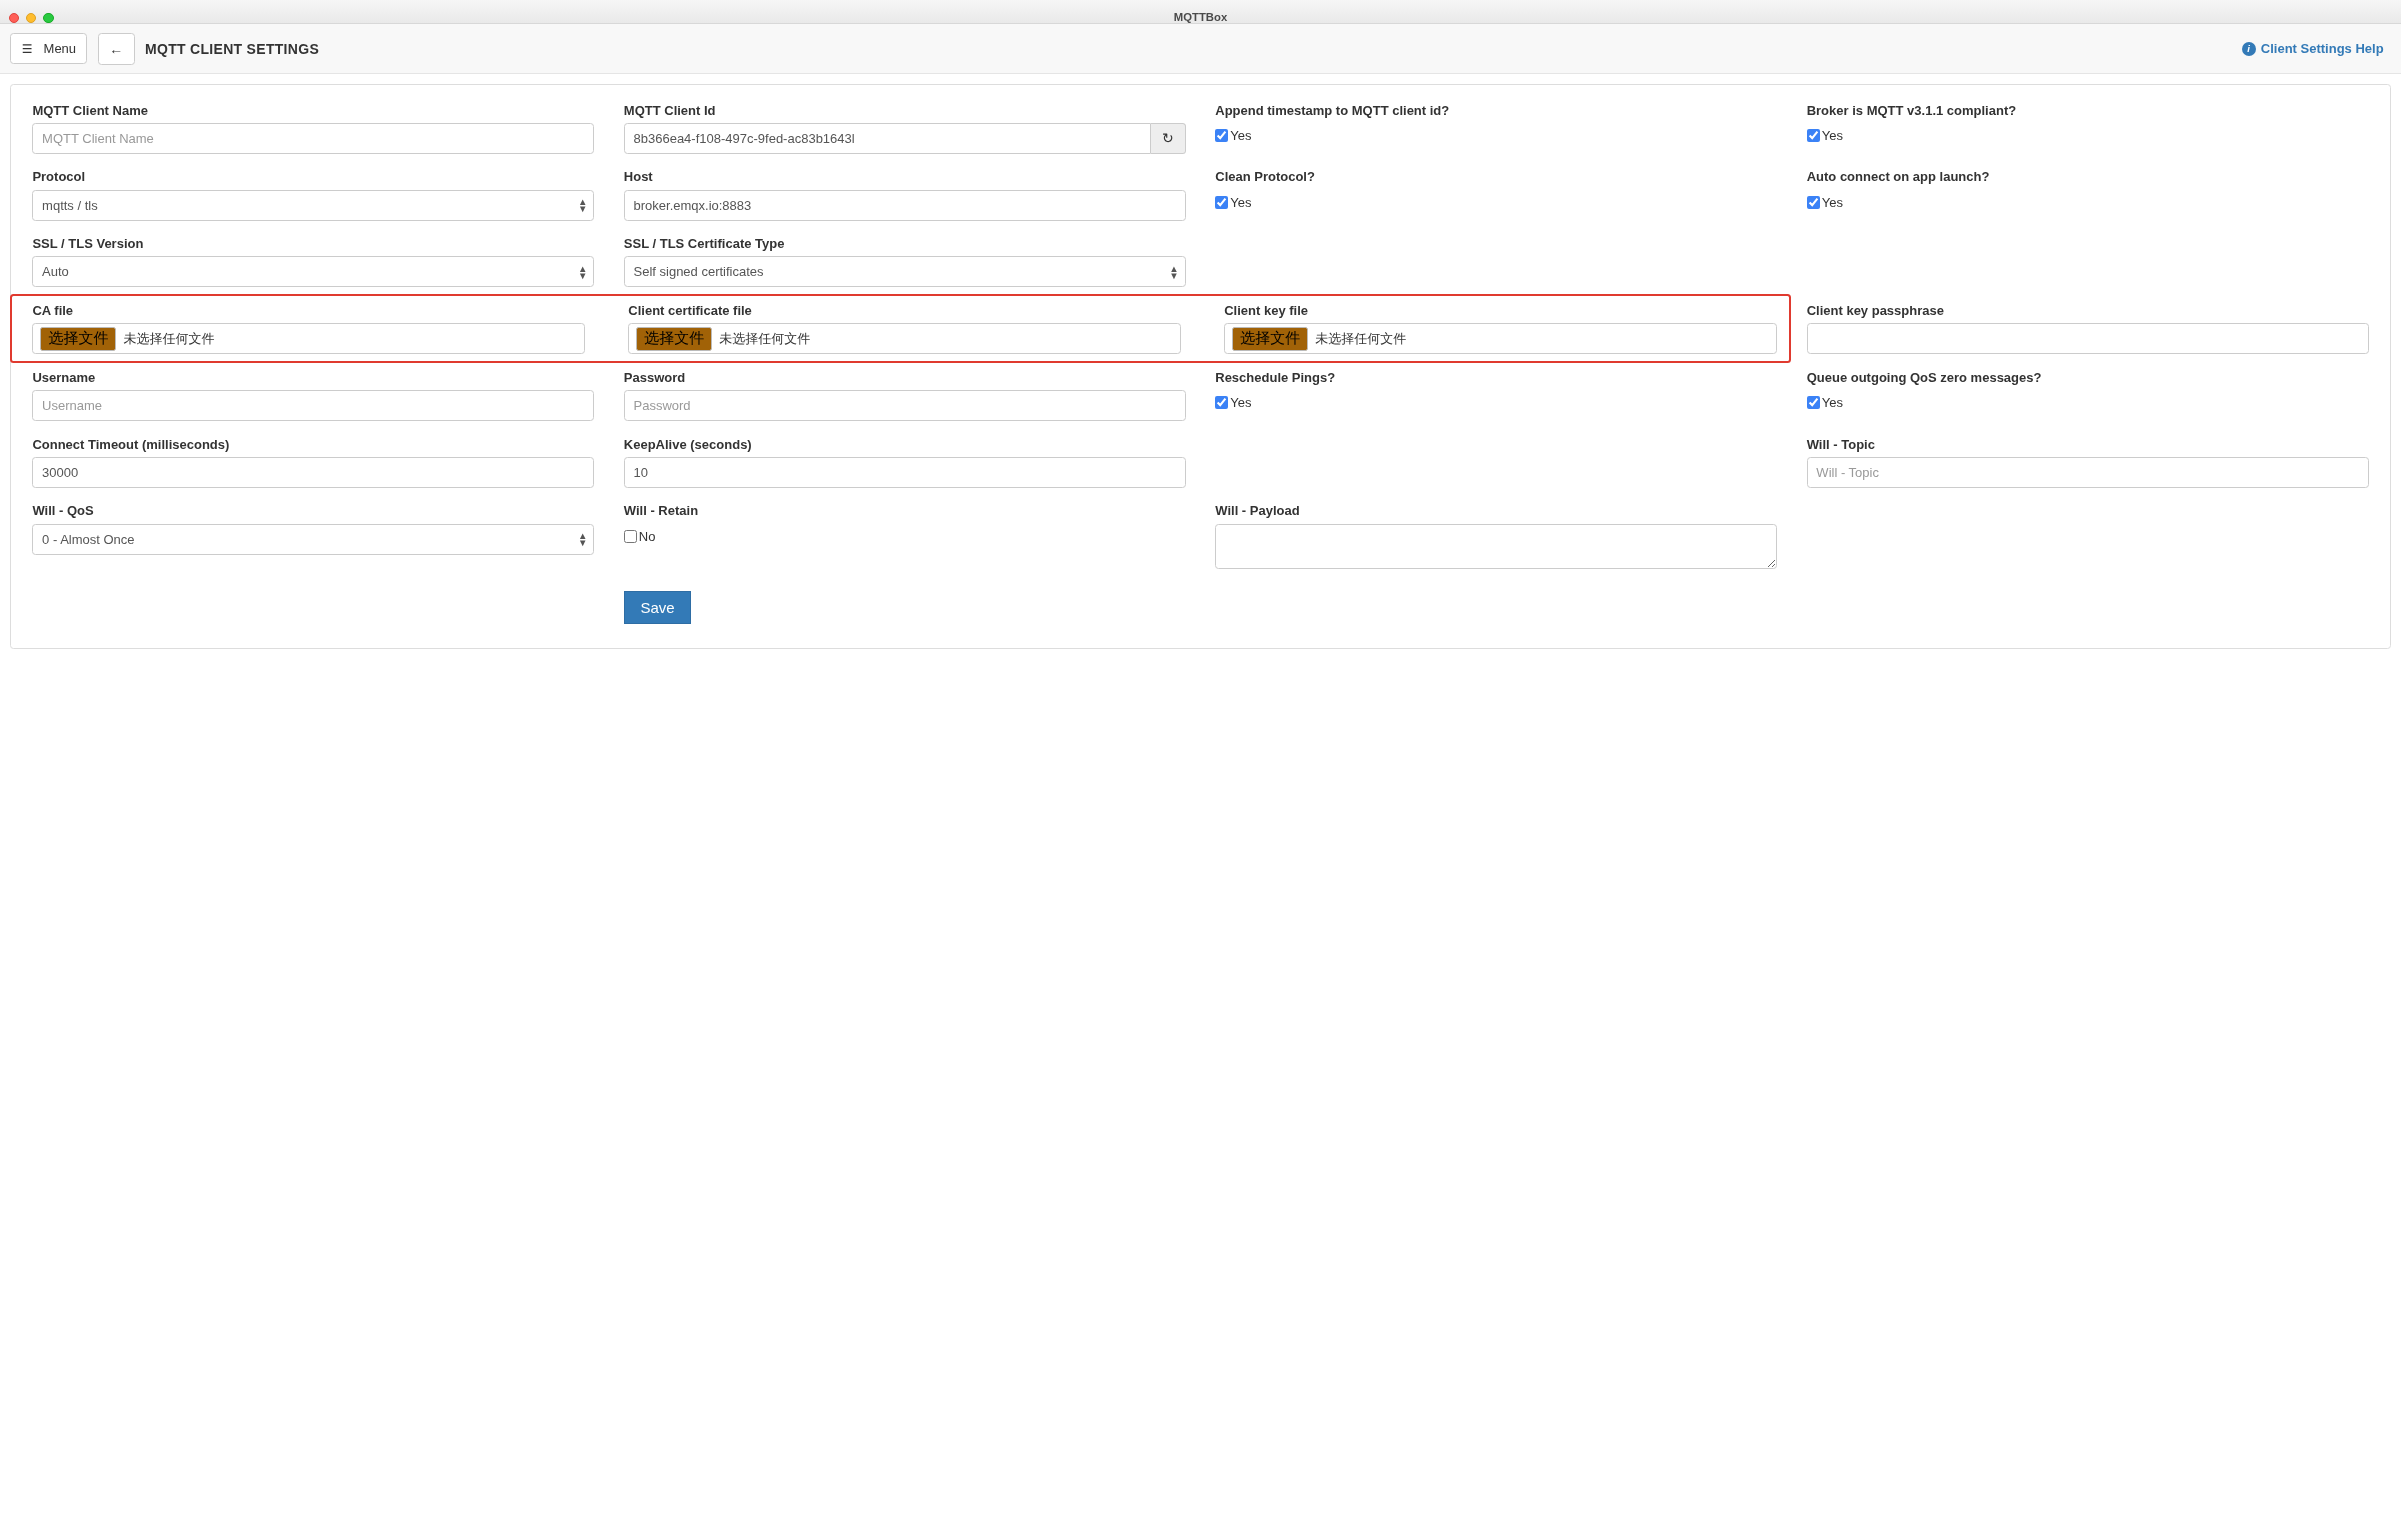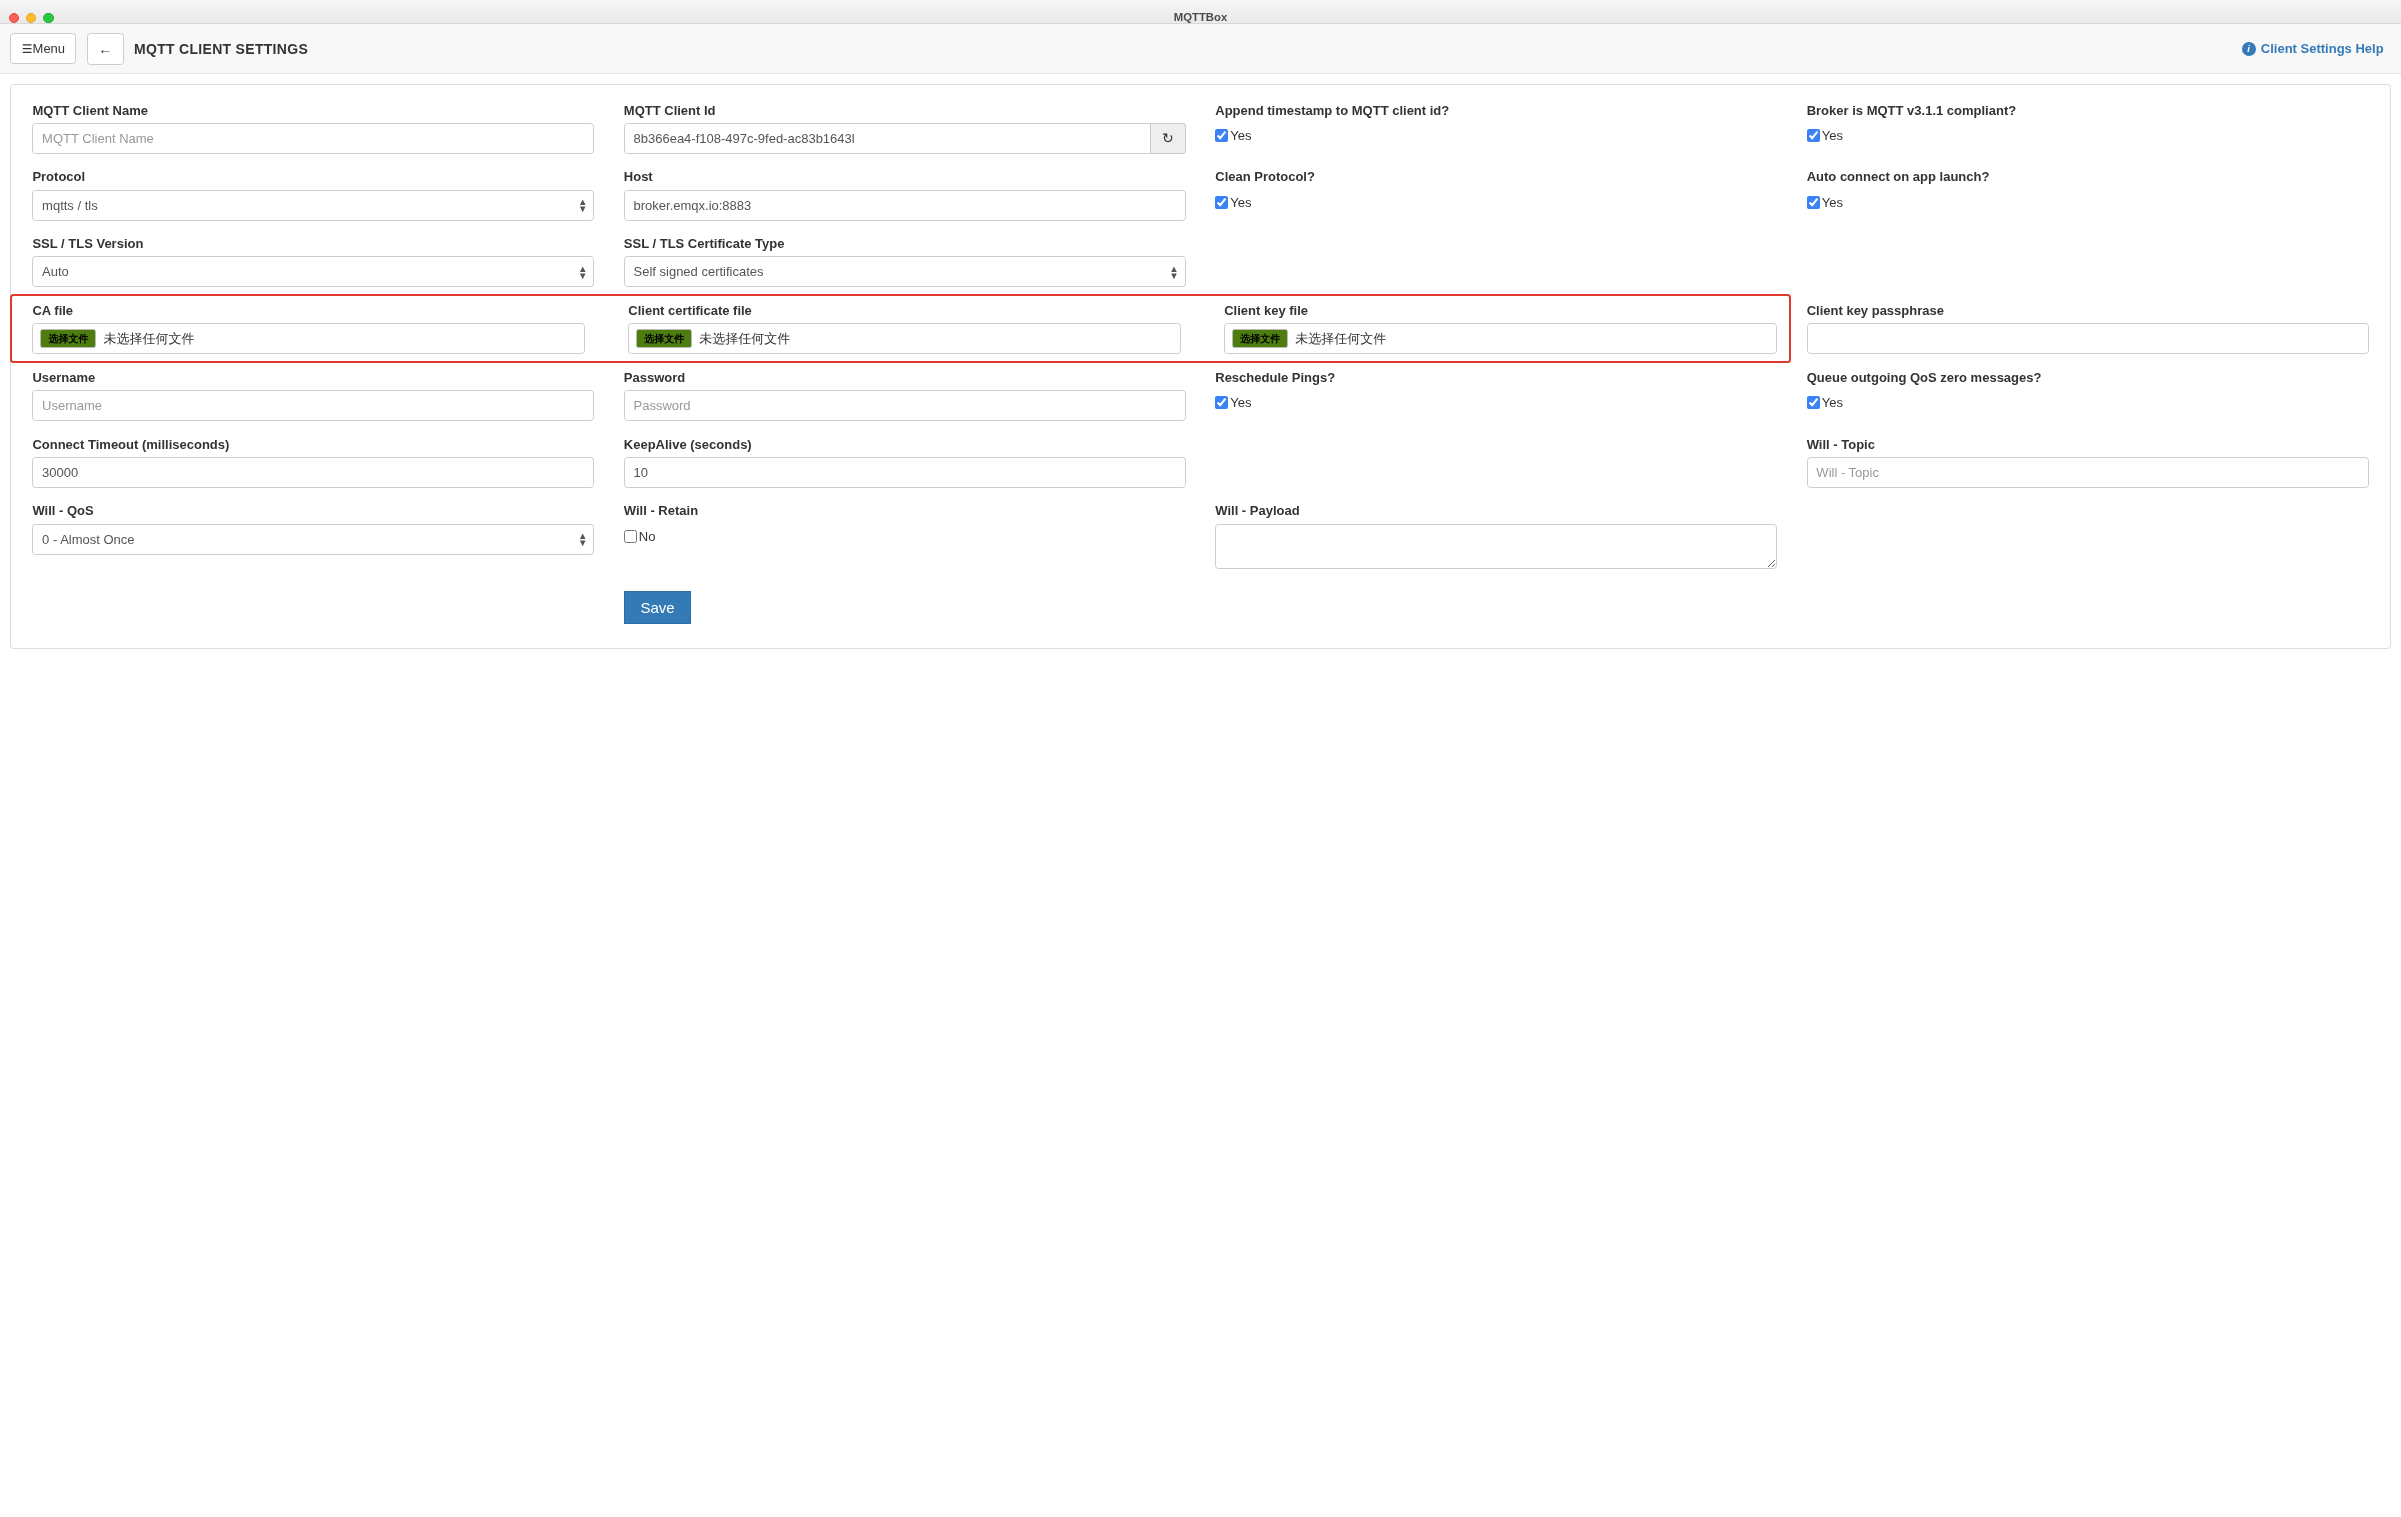--- a/index.html
+++ b/index.html
@@ -16,21 +16,21 @@
   .tl-min   { background: #ffbd2e; border: 0.9px solid #dea123; }
   .tl-max   { background: #28c940; border: 0.9px solid #1aab29; }
   .title-text { position: absolute; left: 0; right: 0; text-align: center; font-size: 11.3px; font-weight: 600; color: #4a4a4a; pointer-events: none; }
   
   .toolbar {
     height: 50px; background: #f8f8f8; border-bottom: 0.9px solid #e5e5e5;
     display: flex; align-items: center; padding: 0 10.4px; gap: 10.4px;
   }
   .btn {
     background: #fff; border: 0.9px solid #ccc; border-radius: 3.5px; padding: 7px 10.4px;
-    font-size: 13px; cursor: pointer; display: inline-flex; gap: 0;
+    font-size: 13px; cursor: pointer; display: inline-flex; gap: 11px;
     color: #333;
   }
   .toolbar .breadcrumb { font-size: 14px; font-weight: 700; color: #333; letter-spacing: 0.3px; }
   .toolbar .spacer { flex: 1; }
   .help-link { color: #337ab7; font-size: 13px; font-weight: 600; text-decoration: none; display: inline-flex; align-items: center; gap: 5.2px; margin-right: 7px; }
   
   .panel-wrap { padding: 10.4px; }
   .panel {
     border: 0.9px solid #ddd; border-radius: 3.5px; padding: 17.3px 21px 24px 21px;
     background: #fff;
@@ -52,21 +52,21 @@
   .input-group input { flex: 1; border-top-right-radius: 0; border-bottom-right-radius: 0; }
   .input-group .addon-btn {
     width: 35px; border: 0.9px solid #ccc; border-left: none;
     border-top-right-radius: 3.5px; border-bottom-right-radius: 3.5px;
     background: #eee; display: flex; align-items: center; justify-content: center; cursor: pointer;
   }
   .checkbox-row { display: flex; align-items: center; gap: 2px; padding-top: 5.2px; }
   .checkbox-row input[type="checkbox"] { width: 13px; height: 13px; accent-color: #3b82f6; cursor: pointer; }
   .checkbox-row span { font-size: 13px; color: #333; }
   .file-input { display: flex; align-items: center; gap: 7px; border: 0.9px solid #ccc; border-radius: 3.5px; height: 31px; padding: 3.5px 7px; }
-  .file-btn { border: 0.9px solid #bbb; background: #4d7c0f; border-radius: 2.6px; padding: 1.7px 7px; font-size: 10px; cursor: pointer; font-weight: bold; }
+  .file-btn { border: 0.9px solid #bbb; background: #a16207; border-radius: 2.6px; padding: 1.7px 7px; font-size: 15px; cursor: pointer; }
   .file-status { font-size: 13px; color: #333; text-align: right; }
   
   .cert-row-wrap { position: relative; grid-column: 1 / span 3; display: grid; grid-template-columns: repeat(3, 1fr); column-gap: 43px; }
   .cert-row-wrap::before {
     content: ""; position: absolute; left: -22.5px; right: -14px; top: -8.7px; bottom: -8.7px;
     border: 2.6px solid #e03a2f; border-radius: 3.5px; pointer-events: none;
   }
   
   .save-btn {
     background: #337ab7; color: #fff; border: 0.9px solid #2e6da4; border-radius: 0;

